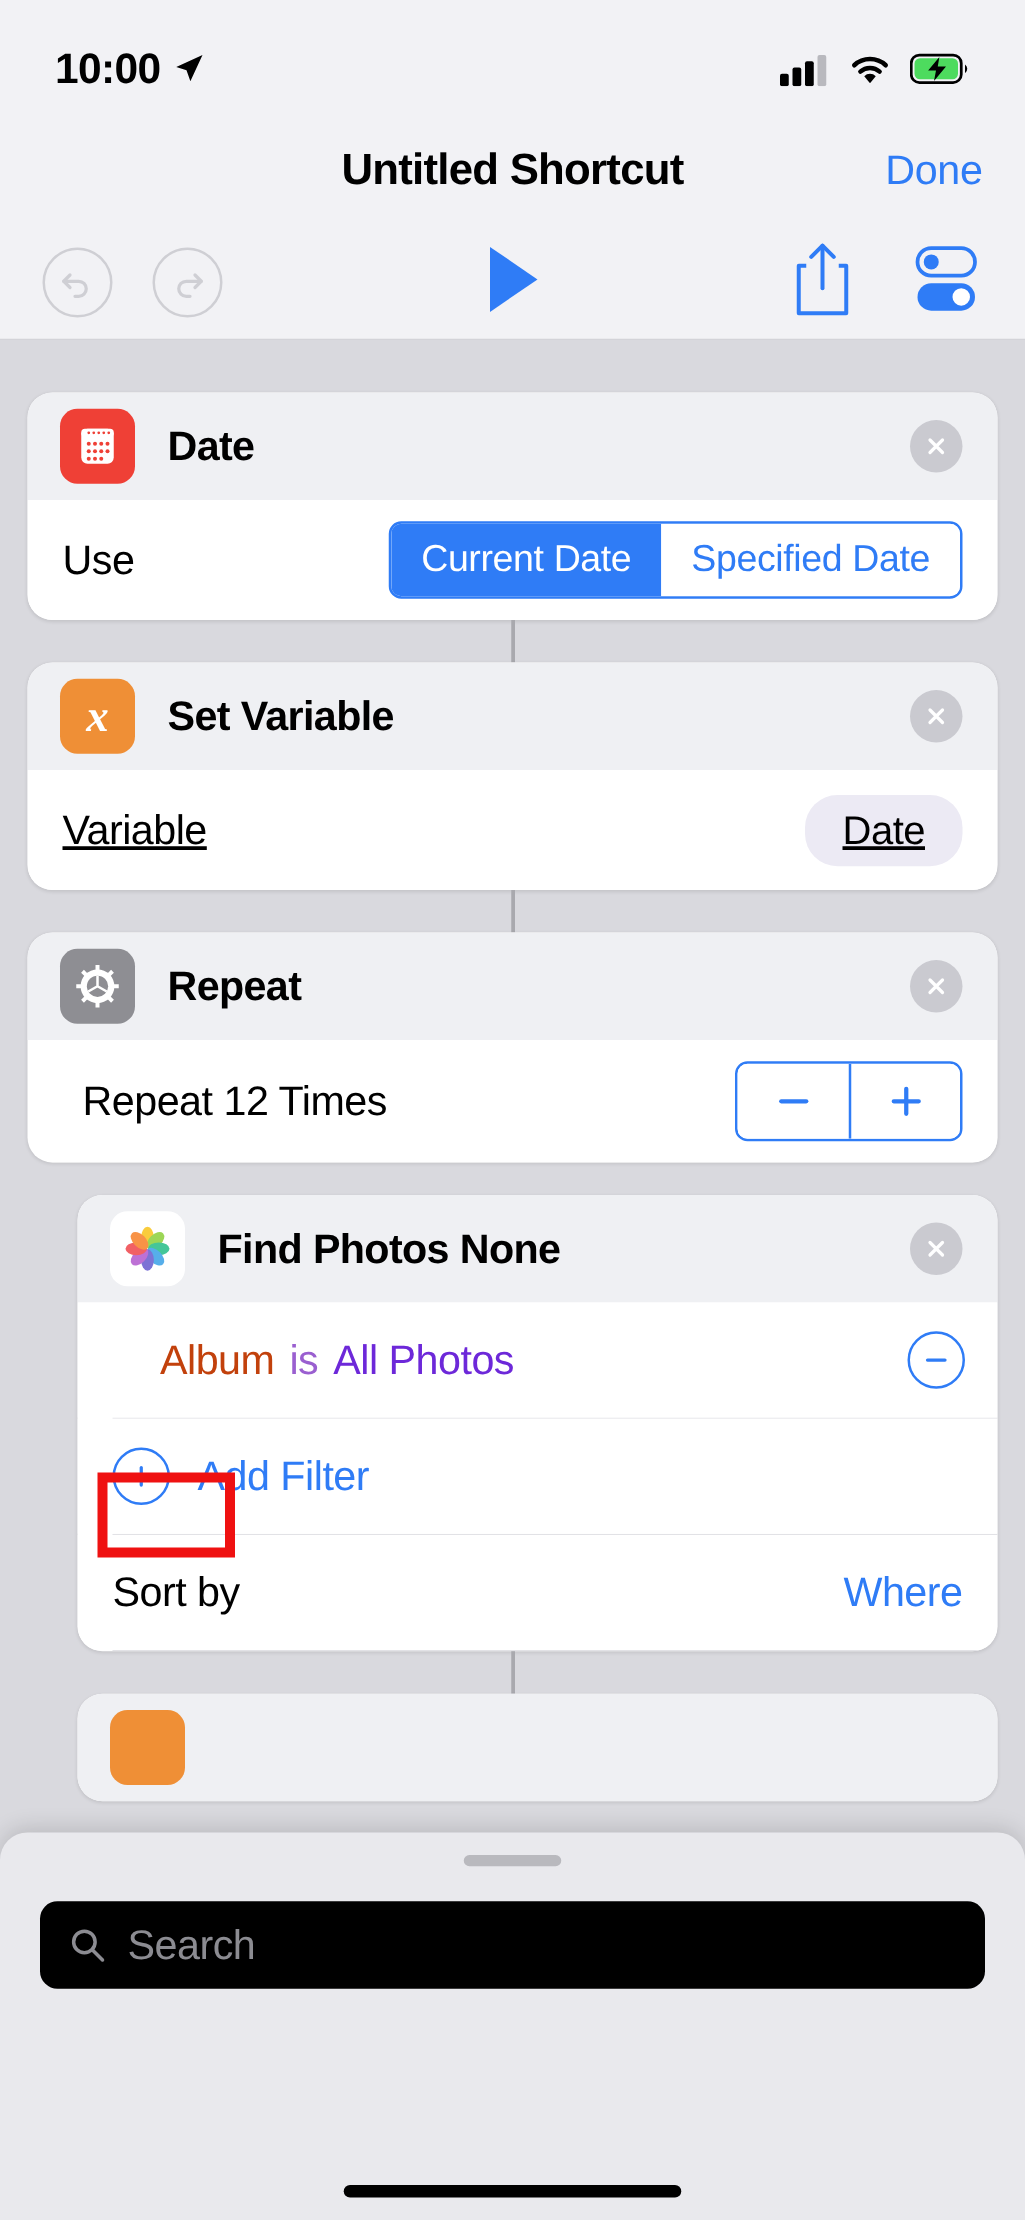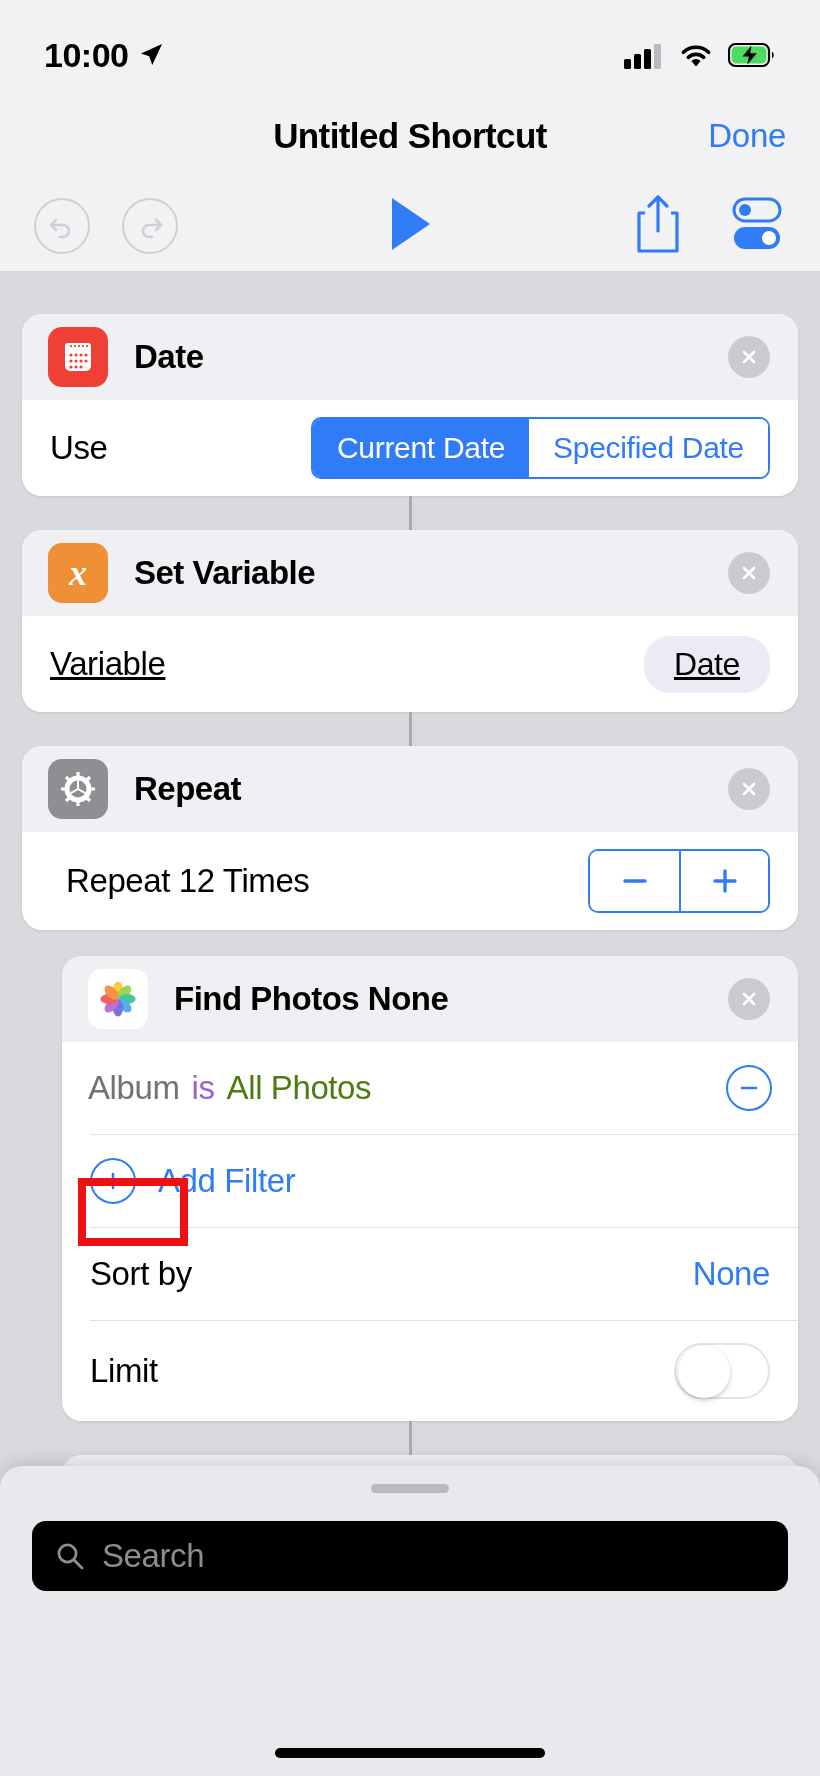--- a/index.html
+++ b/index.html
@@ -175,28 +175,28 @@
   .step-btn {
     width: 89px;
     display: flex; align-items: center; justify-content: center;
     background: #fff;
   }
   .step-btn + .step-btn { border-left: 2px solid #2f7cf6; }
 
   
   .filter-row { padding: 0 26px; min-height: 92px; }
   .f-var {
-    font-size: 33px; color: #737373; letter-spacing: -0.4px;
+    font-size: 33px; color: #c2410c; letter-spacing: -0.4px; margin-left: 40px;
   }
   .f-is {
     font-size: 33px; color: #9a5fd0; letter-spacing: -0.4px;
     margin: 0 12px;
   }
   .f-val {
-    font-size: 33px; color: #4d7c0f; letter-spacing: -0.4px;
+    font-size: 33px; color: #6d28d9; letter-spacing: -0.4px;
   }
   .minus-circ {
     width: 46px; height: 46px; border-radius: 50%;
     border: 2.5px solid #2f7cf6;
     display: flex; align-items: center; justify-content: center;
   }
   .plus-circ {
     width: 46px; height: 46px; border-radius: 50%;
     border: 2.5px solid #2f7cf6;
     display: flex; align-items: center; justify-content: center;
@@ -493,31 +493,24 @@
             <path d="M6 13 H20 M13 6 V20" stroke="#2f7cf6" stroke-width="2.6" stroke-linecap="round"></path>
           </svg>
         </div>
         <div class="add-filter-label">Add Filter</div>
       </div>
       <div class="row-sep"></div>
 
       <div class="row" style="min-height:92px;">
         <div class="row-label">Sort by</div>
         <div class="spacer"></div>
-        <div class="none-val">None</div>
+        <div class="none-val">Where</div>
       </div>
       <div class="row-sep"></div>
 
-      <div class="row" style="min-height:100px;">
-        <div class="row-label">Limit</div>
-        <div class="spacer"></div>
-        <div class="switch">
-          <div class="knob"></div>
-        </div>
-      </div>
     </div>
 
     <div class="connector"></div>
 
     <div class="card nested" style="margin-top:0;">
       <div class="card-head">
         <div class="app-icon" style="background:#ef8f36;"></div>
       </div>
     </div>
 

